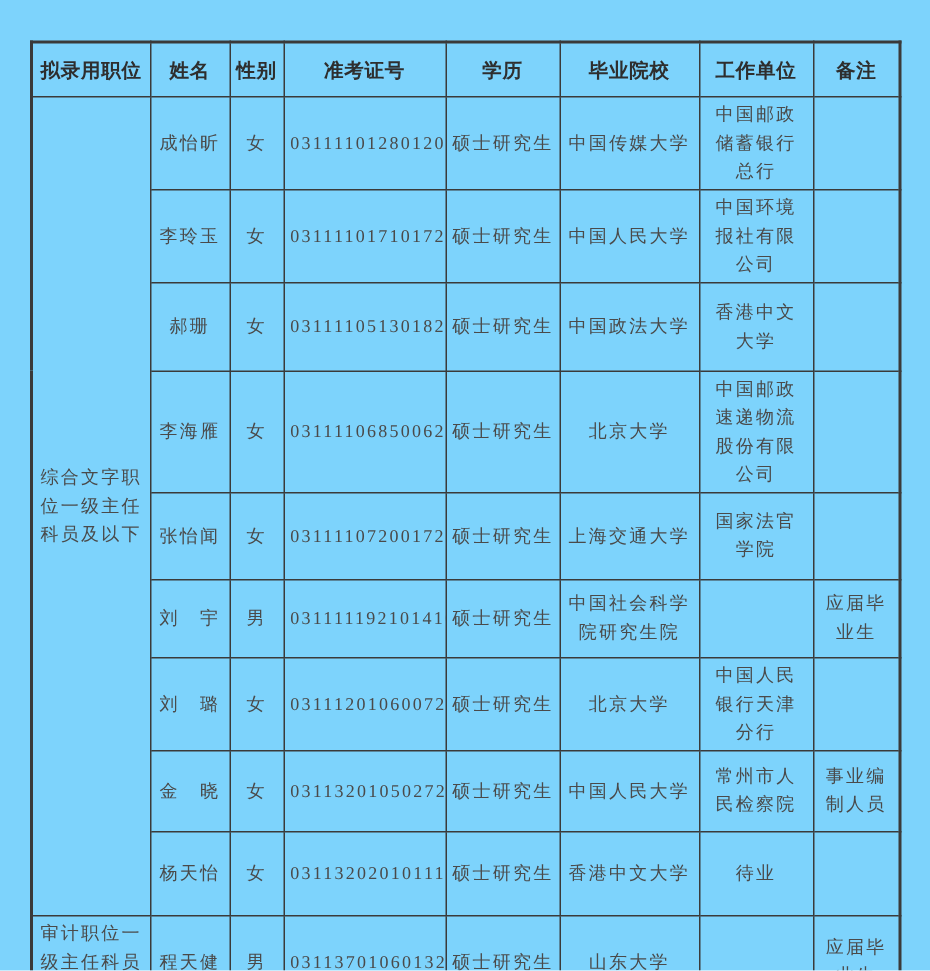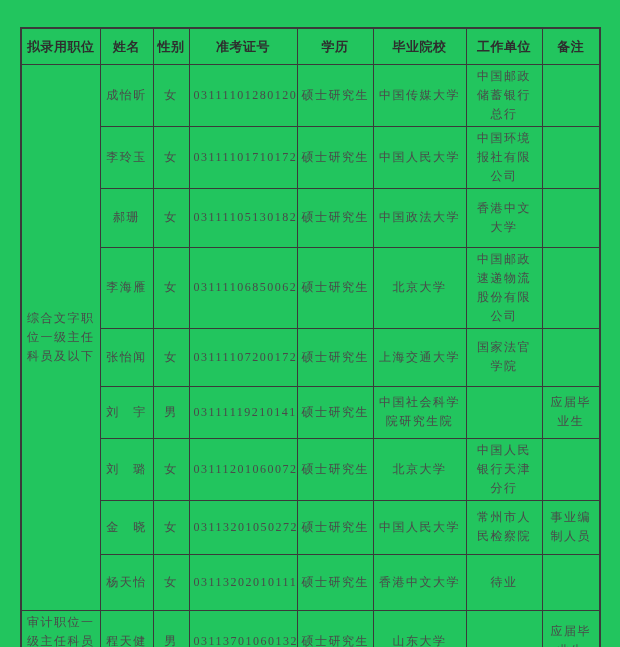--- a/index.html
+++ b/index.html
@@ -4,21 +4,21 @@
 <style>
   html, body {
     margin: 0;
     padding: 0;
     background: #ffffff;
   }
   .page {
     position: relative;
     width: 620px;
     height: 647px;
-    background: #22c55e;
+    background: #7dd3fc;
     overflow: hidden;
   }
   table.roster {
     position: absolute;
     left: 20px;
     top: 27px;
     width: 580px;
     border-collapse: collapse;
     table-layout: fixed;
     border: 2px solid #3a3a3a;

